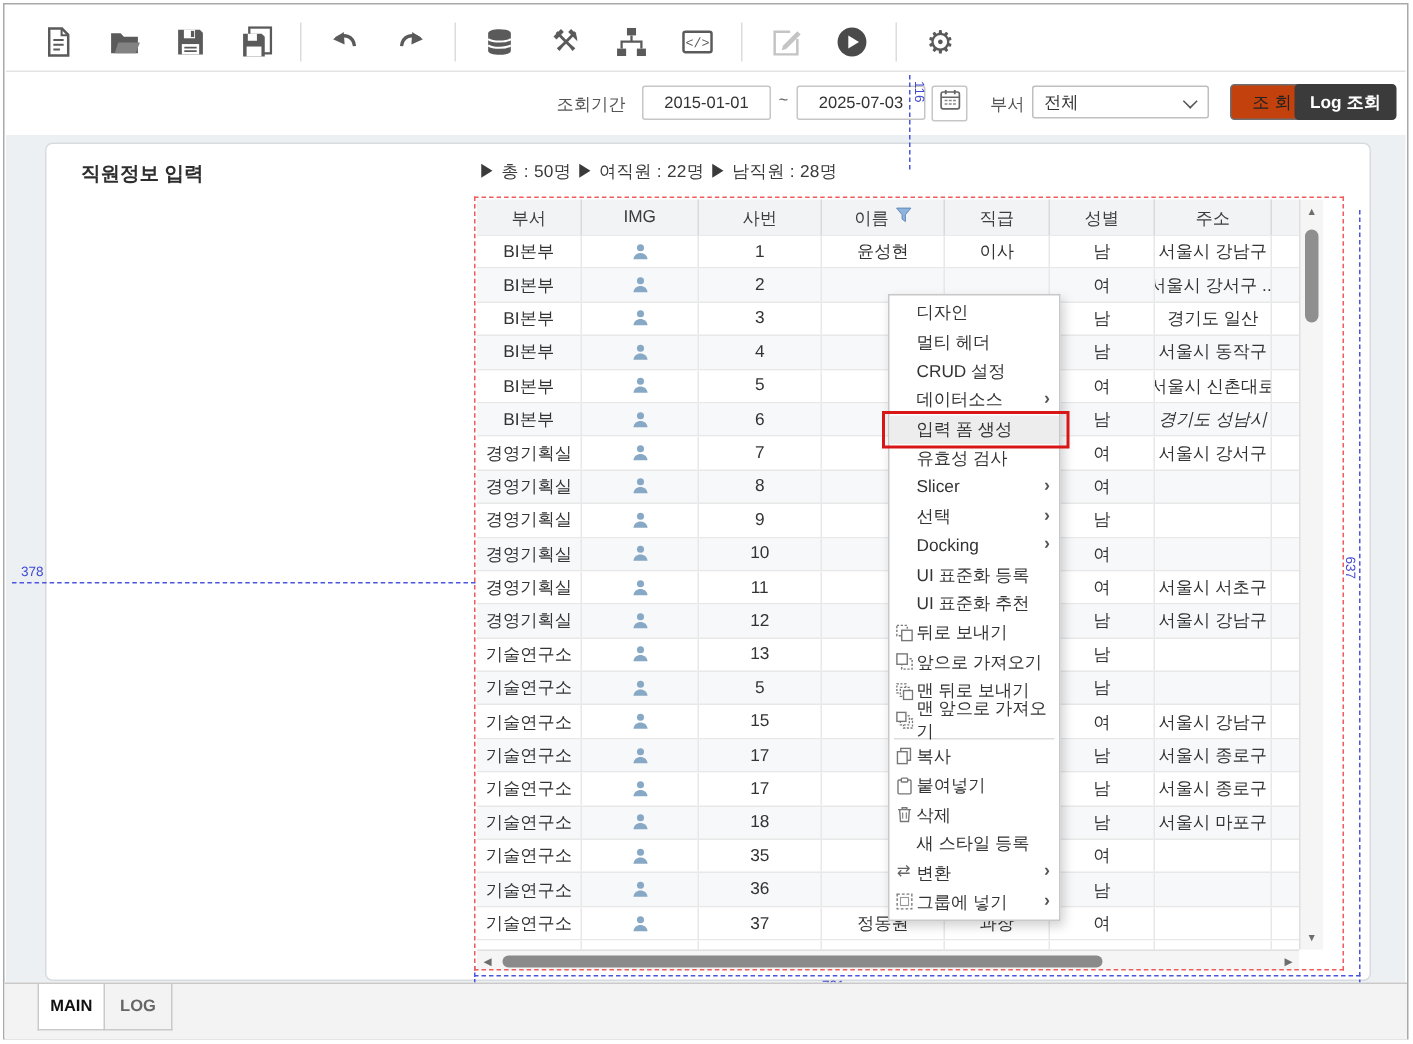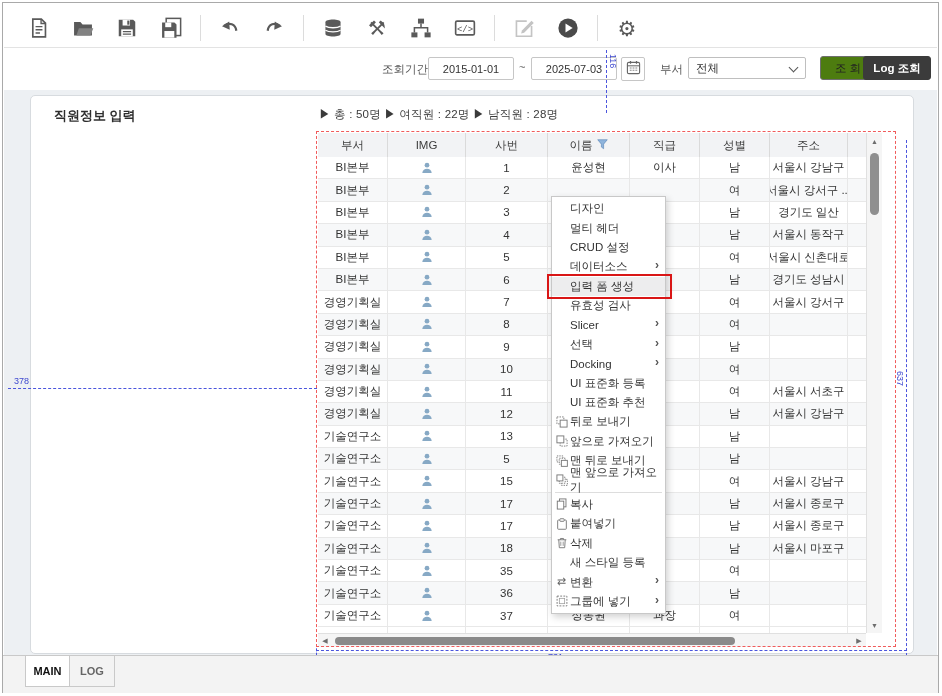--- a/index.html
+++ b/index.html
@@ -17,21 +17,21 @@
   
   .titlebar{position:absolute;left:1px;right:1px;top:45px;height:42px;background:#fff;border-bottom:1px solid #dedede;}
   .page-title{position:absolute;left:26px;top:10px;font-size:17px;font-weight:bold;color:#1c1c1c;letter-spacing:1px;}
   .hc-label{position:absolute;font-size:11.5px;color:#555;top:14px;}
   .date-input{position:absolute;top:9px;width:84px;height:21px;border:1px solid #c6c6c6;border-radius:2px;font-size:11px;color:#333;text-align:center;font-family:"Liberation Sans",sans-serif;background:#fff;padding:0;}
   .tilde{position:absolute;top:13px;font-size:11px;color:#666;}
   .cal-btn{position:absolute;top:9px;width:22px;height:22px;border:1px solid #c6c6c6;border-radius:2px;background:#fff;display:flex;align-items:center;justify-content:center;cursor:pointer;}
   .select{position:absolute;top:9px;width:118px;height:22px;border:1px solid #bfbfbf;border-radius:2px;background:#fff;font-size:11.5px;color:#333;display:flex;align-items:center;padding-left:7px;cursor:pointer;box-sizing:border-box;}
   .chev{position:absolute;right:8px;top:6px;width:6px;height:6px;border-right:1.4px solid #555;border-bottom:1.4px solid #555;transform:rotate(45deg);}
   .btn{position:absolute;top:8px;height:24px;border-radius:3px;font-size:11.5px;display:flex;align-items:center;justify-content:center;cursor:pointer;box-sizing:border-box;}
-  .btn-light{background:#4d7c0f;border:1px solid #6f6f6f;color:#222;}
+  .btn-light{background:#c2410c;border:1px solid #6f6f6f;color:#222;}
   .btn-dark{background:#3b3b3b;border:1px solid #3b3b3b;color:#fff;font-weight:bold;}
 
   
   .content{position:absolute;left:1px;right:1px;top:87px;height:565px;background:#edf0f3;}
   .card{position:absolute;left:27px;top:92px;width:882px;height:557px;background:#fff;border:1px solid #d7dbdf;border-radius:5px;}
 
   .form-title{position:absolute;left:51px;top:104px;font-size:13px;font-weight:bold;color:#2e2e2e;}
   .form-box{position:absolute;left:39px;top:130px;width:260px;height:306px;border:1px solid #cfcfcf;background:#fff;}
   .fbtn{position:absolute;width:43px;height:24px;border-radius:3px;font-size:11.5px;display:flex;align-items:center;justify-content:center;cursor:pointer;box-sizing:border-box;}
 
@@ -51,21 +51,21 @@
 
   
   .vscroll{position:absolute;left:548px;top:0;width:16px;height:500px;background:#f5f5f5;border-left:1px solid #e0e0e0;box-sizing:border-box;}
   .vscroll .arr{position:absolute;left:0;width:100%;height:16px;display:flex;align-items:center;justify-content:center;font-size:7px;color:#6d6d6d;cursor:pointer;}
   .vthumb{position:absolute;left:3px;top:20px;width:9px;height:62px;background:#8f8f8f;border-radius:5px;cursor:pointer;}
   .hscroll{position:absolute;left:0;top:500px;width:548px;height:14px;background:#f5f5f5;border-top:1px solid #e0e0e0;box-sizing:border-box;}
   .hscroll .arr{position:absolute;top:0;width:14px;height:100%;display:flex;align-items:center;justify-content:center;font-size:7px;color:#6d6d6d;cursor:pointer;}
   .hthumb{position:absolute;left:17px;top:3px;width:400px;height:8px;background:#8a8a8a;border-radius:4px;cursor:pointer;}
 
   
-  .context-menu{position:absolute;left:548px;top:193px;width:113px;background:#fff;border:1px solid #c8c8c8;box-shadow:2px 3px 7px rgba(0,0,0,0.18);padding:2px 0;z-index:20;}
+  .context-menu{position:absolute;left:589px;top:193px;width:113px;background:#fff;border:1px solid #c8c8c8;box-shadow:2px 3px 7px rgba(0,0,0,0.18);padding:2px 0;z-index:20;}
   .menu-item{position:relative;height:19.4px;display:flex;align-items:center;padding-left:18px;padding-right:4px;font-size:11.5px;color:#333;cursor:pointer;box-sizing:border-box;}
   .menu-item.hl{background:#ededee;}
   .mi-icon{position:absolute;left:3px;top:3px;width:13px;height:13px;display:flex;align-items:center;justify-content:center;}
   .mi-icon svg{width:12px;height:12px;}
   .mi-icon .g{font-size:11px;color:#666;line-height:1;}
   .mi-arrow{position:absolute;right:6px;top:1px;font-size:12px;color:#555;font-weight:bold;}
   .menu-sep{height:1px;background:#ddd;margin:2px 3px;}
   .red-annot{position:absolute;left:-5px;right:-7px;top:-3px;bottom:-3px;border:2px solid #d91616;pointer-events:none;z-index:30;}
 
   
@@ -171,21 +171,21 @@
           </svg>
         </div>
         <div class="tb-sep"></div>
         <div class="tb-btn">
           <span class="g" style="font-size:21px">⚙</span>
         </div>
       </div>
     <div class="toolbar-line"></div>
 
     <div class="titlebar">
-      <div class="hc-label" style="left:378px">조회기간</div>
+      <div class="hc-label" style="left:367px">조회기간</div>
       <input class="date-input" style="left: 424px;" readonly="" value="2015-01-01">
       <div class="tilde" style="left:515px">~</div>
       <input class="date-input" style="left: 527px;" readonly="" value="2025-07-03">
       <div class="cal-btn" style="left:617px">
           <span id="cal-ico"><svg viewBox="0 0 16 16" width="15" height="15">
               <rect x="1.5" y="2.5" width="13" height="12" rx="1.5" fill="#fff" stroke="#666" stroke-width="1.2"></rect>
               <path d="M1.5 6.2h13" stroke="#666" stroke-width="1.1"></path>
               <path d="M4.8 1v3M11.2 1v3" stroke="#666" stroke-width="1.3"></path>
               <path d="M4 8.5h2M7 8.5h2M10 8.5h2M4 11h2M7 11h2M10 11h2" stroke="#888" stroke-width="1.1"></path>
             </svg></span>
@@ -315,21 +315,21 @@
             <div class="g-cell" style="width: 78px;">
               <svg viewBox="0 0 16 16" width="14" height="14">
                 <circle cx="8" cy="4.8" r="2.7" fill="#87a9c5"></circle>
                 <path d="M2.6 13.6c.4-3.2 2.7-4.8 5.4-4.8s5 1.6 5.4 4.8z" fill="#87a9c5"></path>
               </svg>
             </div>
             <div class="g-cell" style="width: 82px;">6</div>
             <div class="g-cell" style="width: 82px;"></div>
             <div class="g-cell" style="width: 70px;"></div>
             <div class="g-cell" style="width: 70px;">남</div>
-            <div class="g-cell" style="width: 78px;">경기도 성남시</div>
+            <div class="g-cell" style="width: 78px; font-style: italic;">경기도 성남시</div>
             <div class="g-cell last" style="width: 18px;"></div>
           </div>
           <div class="g-row">
             <div class="g-cell" style="width: 70px;">경영기획실</div>
             <div class="g-cell" style="width: 78px;">
               <svg viewBox="0 0 16 16" width="14" height="14">
                 <circle cx="8" cy="4.8" r="2.7" fill="#87a9c5"></circle>
                 <path d="M2.6 13.6c.4-3.2 2.7-4.8 5.4-4.8s5 1.6 5.4 4.8z" fill="#87a9c5"></path>
               </svg>
             </div>

